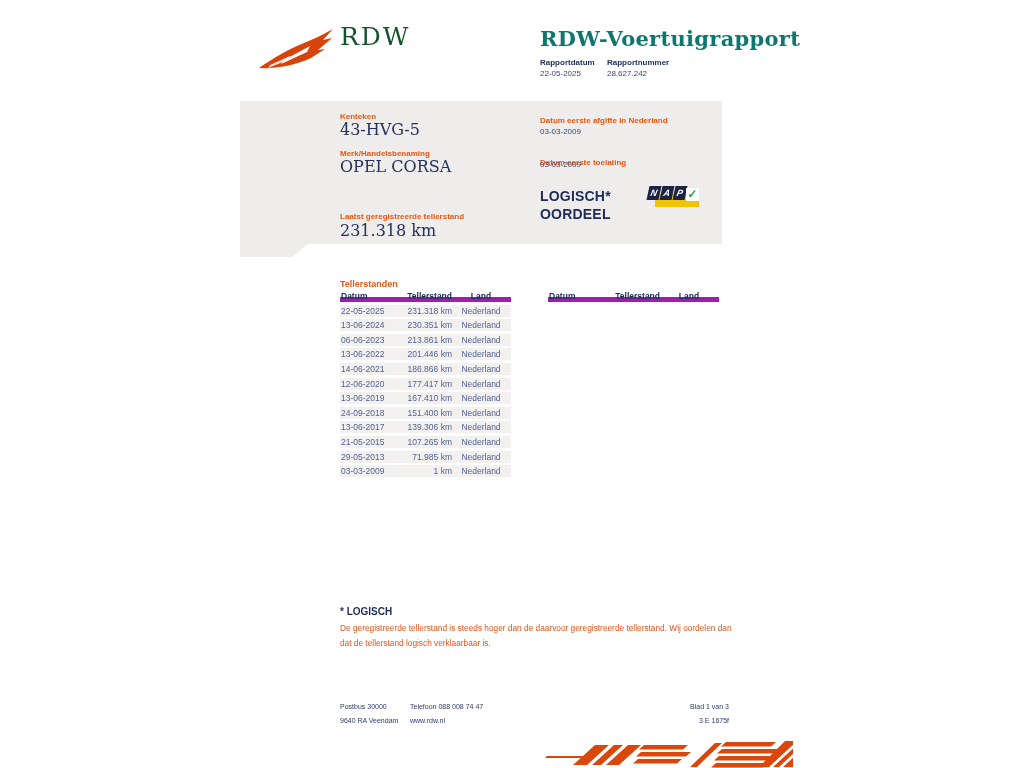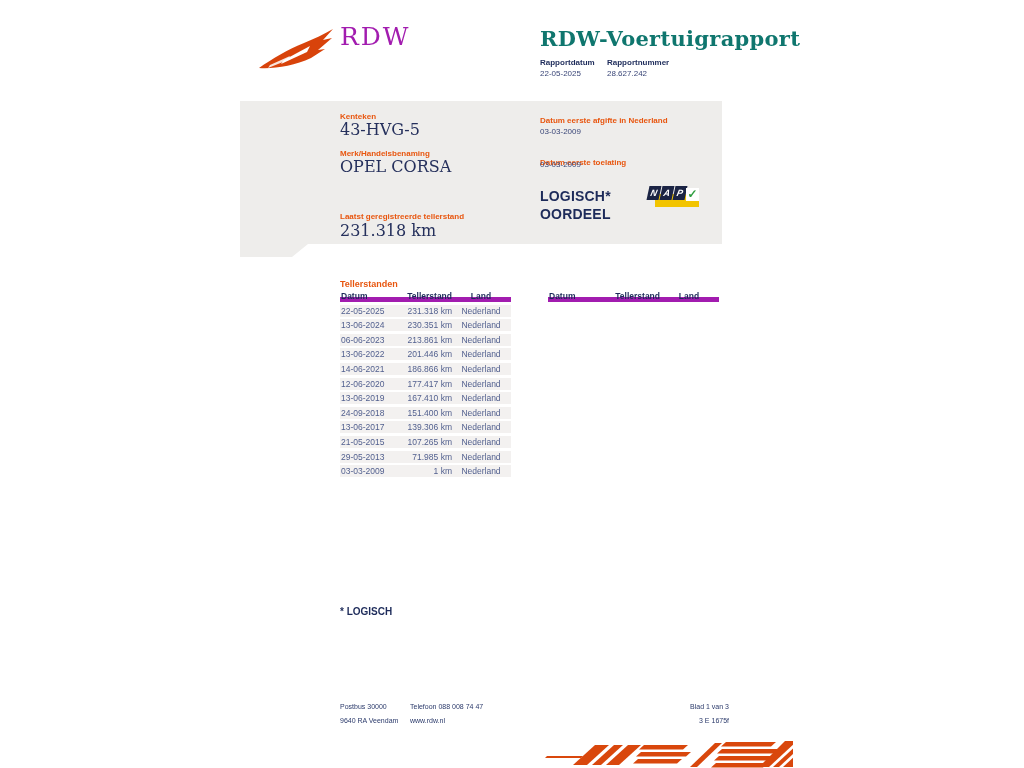--- a/index.html
+++ b/index.html
@@ -5,21 +5,21 @@
   * { margin:0; padding:0; box-sizing:border-box; }
   html,body { background:#ffffff; }
   #page {
     position:relative; width:1024px; height:768px; background:#ffffff;
     overflow:hidden; font-family:"Liberation Sans", sans-serif;
   }
   .abs { position:absolute; }
 
   
   .rdw-logotext {
-    font-family:"DejaVu Serif", serif; font-size:25px; color:#a21caf;
+    font-family:"DejaVu Serif", serif; font-size:25px; color:#14532d;
     letter-spacing:2px; font-weight:500;
   }
   .doc-title {
     font-family:"DejaVu Serif", serif; font-size:21px; font-weight:bold;
     color:#0f766e; letter-spacing:0.3px;
   }
   .meta-label { font-size:8px; font-weight:bold; color:#1d2b5a; }
   .meta-value { font-size:8px; color:#3a4678; }
 
   
@@ -196,20 +196,21 @@
 
   <div class="abs km-table" style="left:548px; top:291px;">
     <div class="km-head">
       <span class="c1">Datum</span>
       <span class="c2">Tellerstand</span>
       <span class="c3">Land</span>
     </div>
   </div>
 
   <div class="abs foot-title" style="left:340px; top:606px;">* LOGISCH</div>
+  <div class="abs foot-text" style="left:340px; top:621px;">De geregistreerde tellerstand is steeds hoger dan de daarvoor geregistreerde tellerstand. Wij oordelen dan dat de tellerstand logisch verklaarbaar is.</div>
 
   <div class="abs footer-text" style="left:340px; top:700px;">
     <div>Postbus 30000</div>
     <div>9640 RA Veendam</div>
   </div>
   <div class="abs footer-text" style="left:410px; top:700px;">
     <div>Telefoon 088 008 74 47</div>
     <div>www.rdw.nl</div>
   </div>
   <div class="abs footer-text footer-right" style="left:639px; top:700px; width:90px;">

